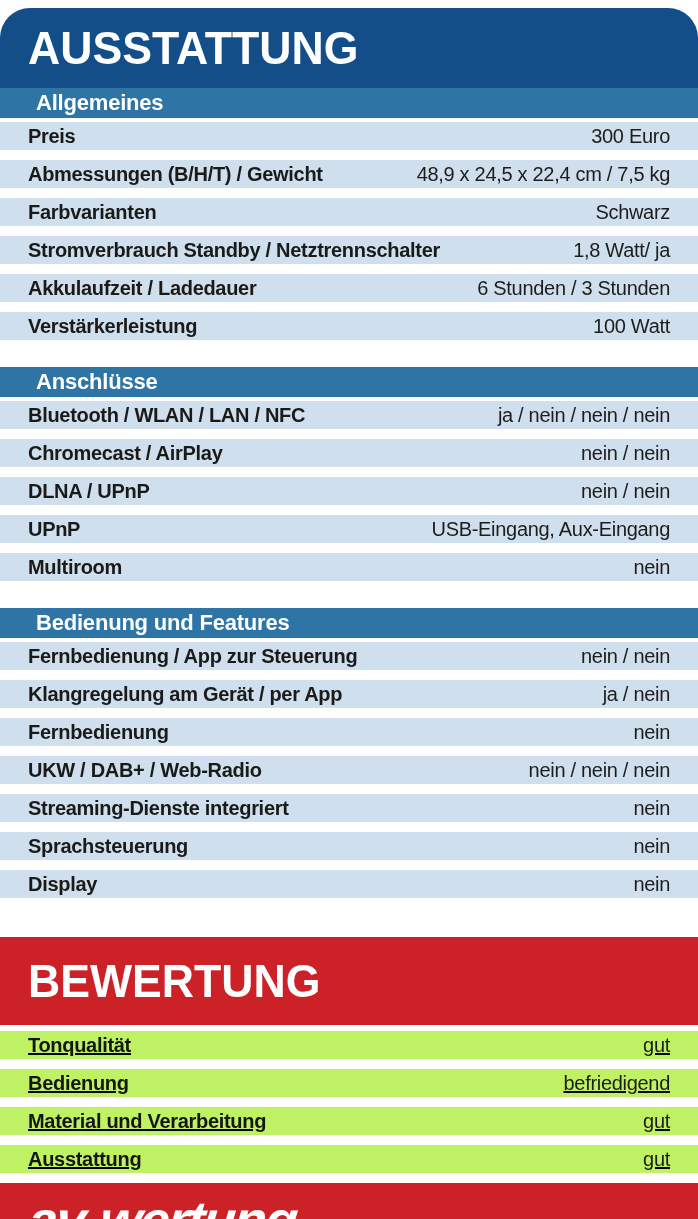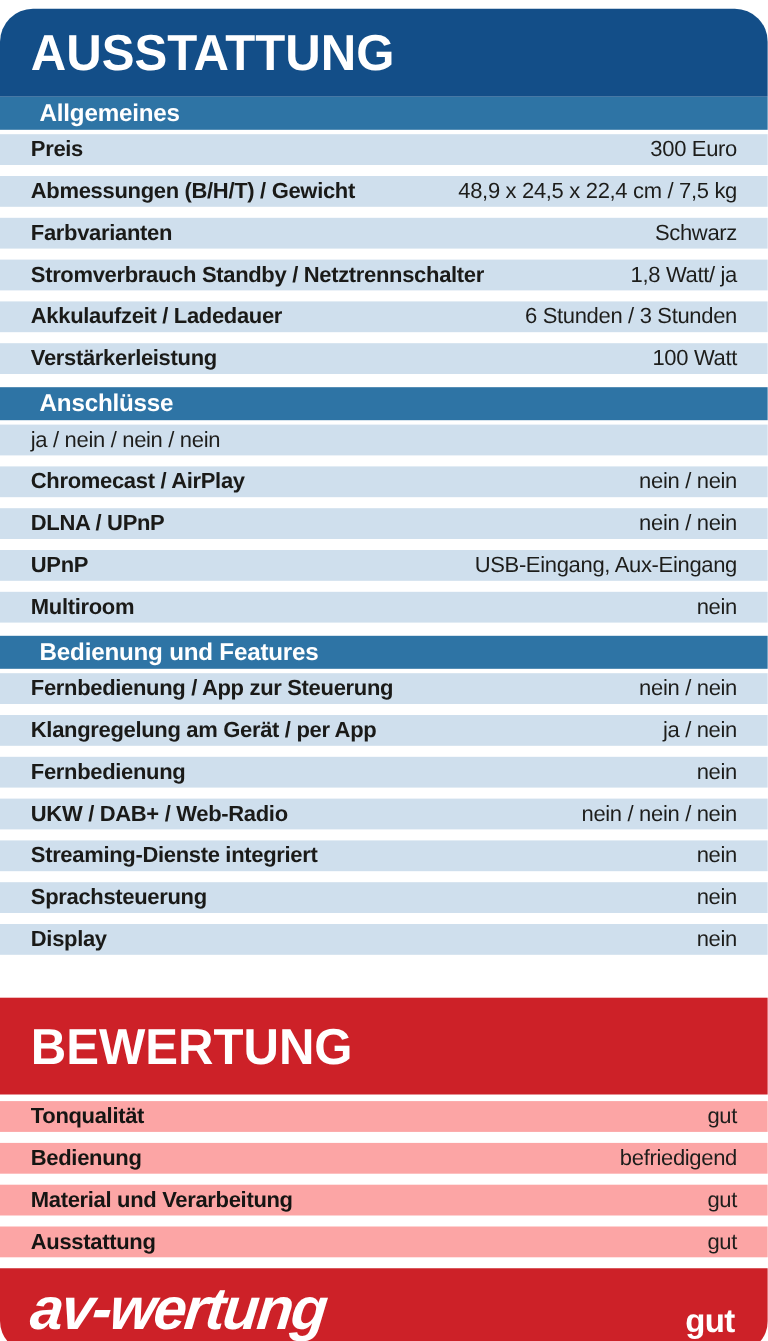--- a/index.html
+++ b/index.html
@@ -17,21 +17,21 @@
     display:flex;align-items:center;padding-left:28px;box-sizing:border-box;
   }
   .big-title{
     color:#ffffff;font-size:46px;font-weight:bold;letter-spacing:0px;
     transform:scaleX(.97);transform-origin:left center;white-space:nowrap;
   }
   .section-bar{
     background:#2e74a5;height:30px;display:flex;align-items:center;
     padding-left:36px;box-sizing:border-box;margin-bottom:4px;
   }
-  .section-bar.gap-above{margin-top:12px;}
+  .section-bar.gap-above{margin-top:27px;}
   .section-title{color:#ffffff;font-size:22px;font-weight:bold;letter-spacing:-0.2px;}
 
   .row{
     height:28px;margin-bottom:10px;background:#cfdfed;
     display:flex;align-items:center;justify-content:space-between;
     padding:0 28px;box-sizing:border-box;
   }
   .row:last-child{margin-bottom:0;}
   .row .label{
     font-size:20px;font-weight:bold;color:#1a1a18;letter-spacing:-0.3px;white-space:nowrap;
@@ -40,21 +40,21 @@
     font-size:20px;font-weight:normal;color:#1d1d1b;letter-spacing:-0.3px;
     white-space:nowrap;text-align:right;
   }
 
   
   .rating-card{margin-top:16px;}
   .rating-header{
     background:#cd2128;height:88px;display:flex;align-items:center;
     padding-left:28px;box-sizing:border-box;margin-bottom:6px;margin-top:39px;
   }
-  .rating-card .row{background:#fca5a5;}
+  .rating-card .row{background:#bef264;text-decoration:underline;}
   .rating-card .row .label{color:#151513;}
 
   .av-footer{
     background:#cd2128;height:76px;border-radius:0 0 28px 28px;
     position:relative;margin-top:0px;
   }
   .av-logo{
     position:absolute;left:28px;top:50%;transform:translateY(-52%) skewX(-6deg);
     color:#ffffff;font-size:54px;font-weight:bold;font-style:italic;
     letter-spacing:-2px;white-space:nowrap;line-height:1;
@@ -98,20 +98,21 @@
   </div>
   <div class="row">
     <span class="label">Verstärkerleistung</span>
     <span class="value">100 Watt</span>
   </div>
 
   <div class="section-bar gap-above">
     <span class="section-title">Anschlüsse</span>
   </div>
   <div class="row">
+    <span class="label">Bluetooth / WLAN / LAN / NFC</span>
     <span class="value">ja / nein / nein / nein</span>
   </div>
   <div class="row">
     <span class="label">Chromecast / AirPlay</span>
     <span class="value">nein / nein</span>
   </div>
   <div class="row">
     <span class="label">DLNA / UPnP</span>
     <span class="value">nein / nein</span>
   </div>

